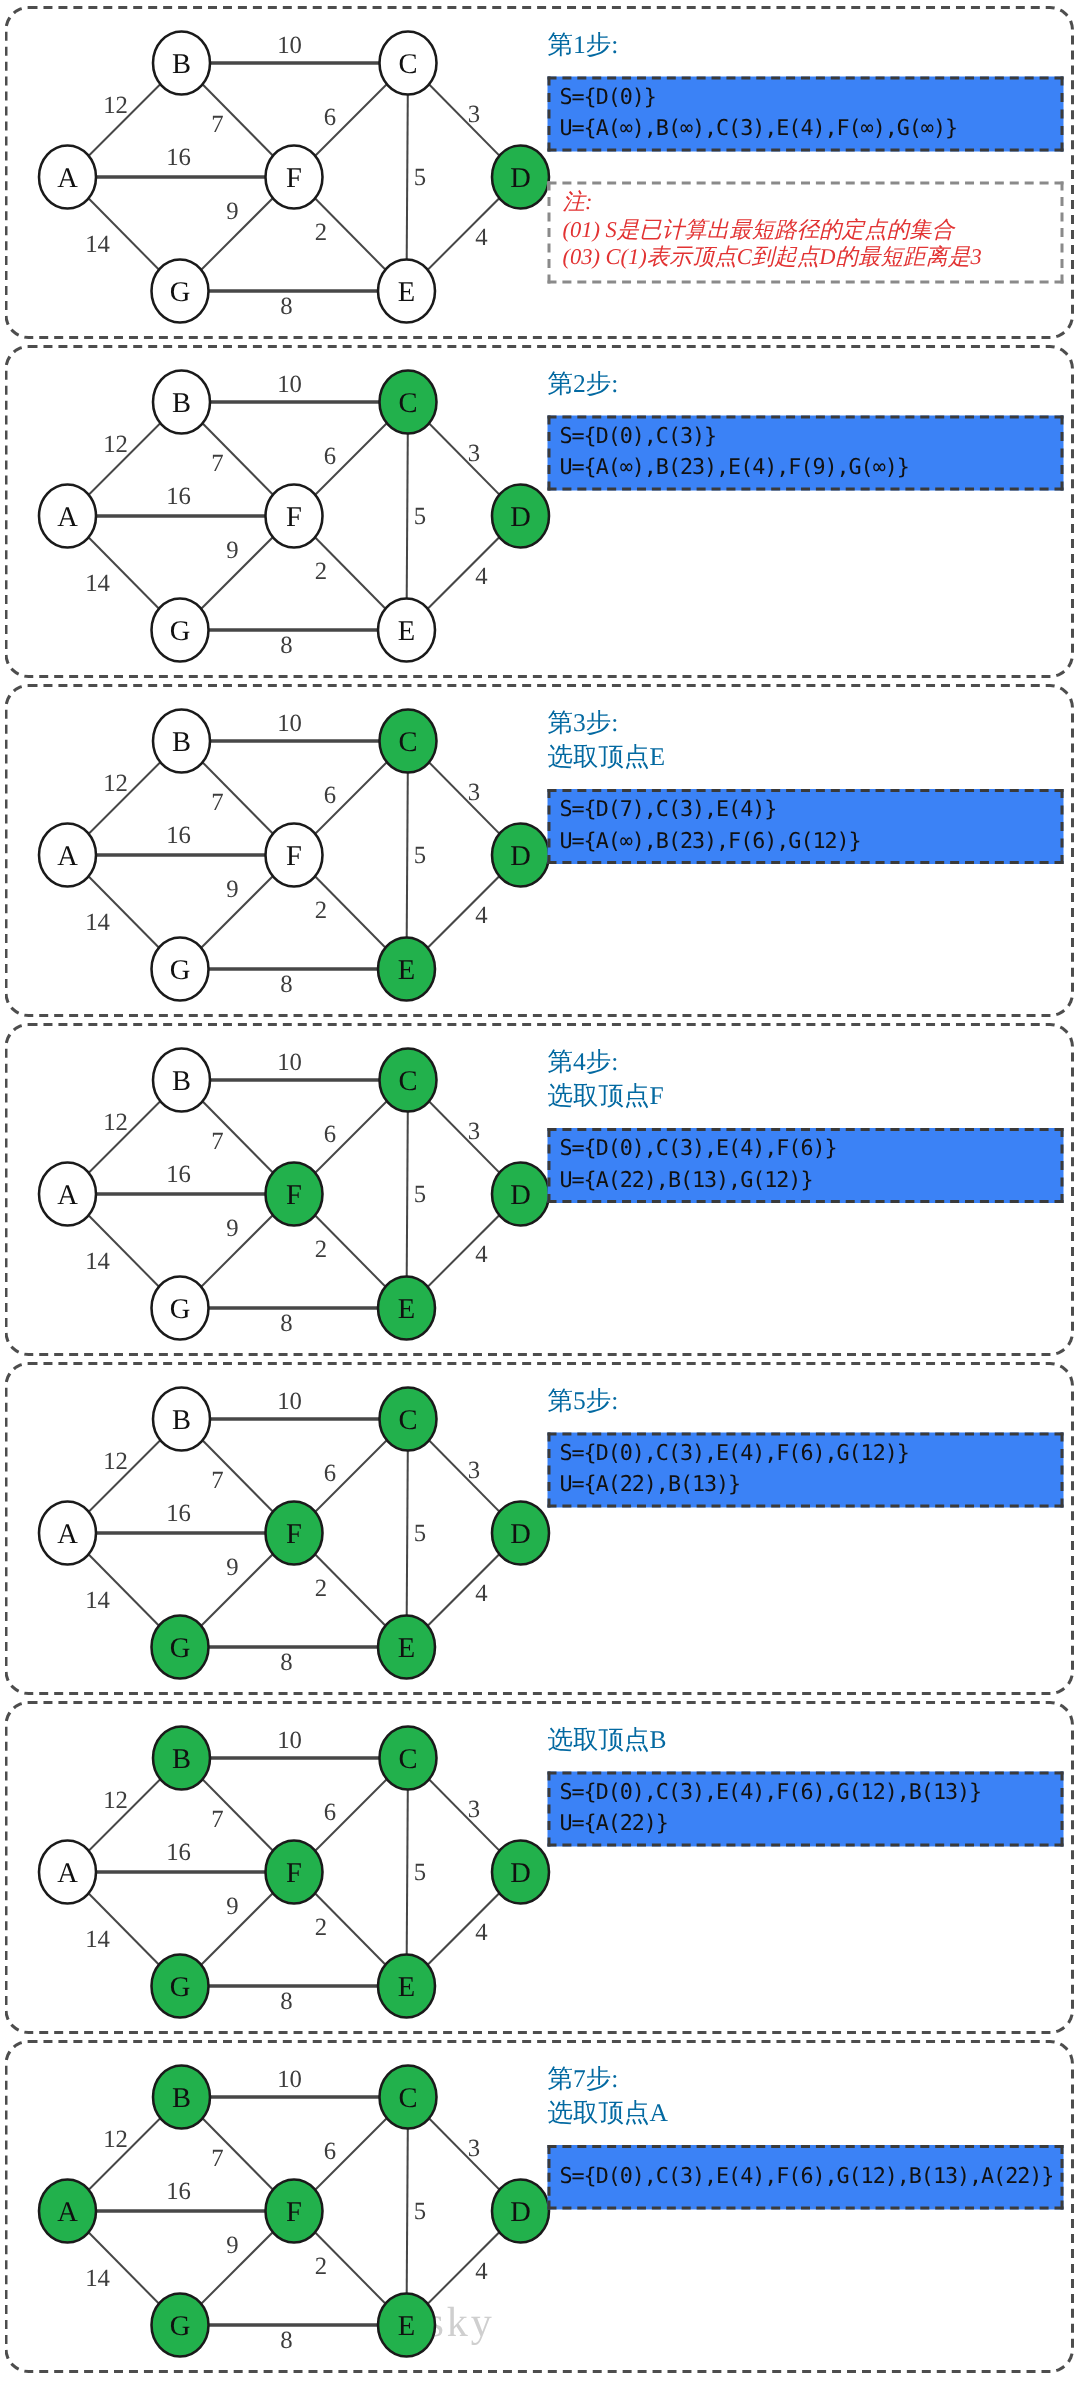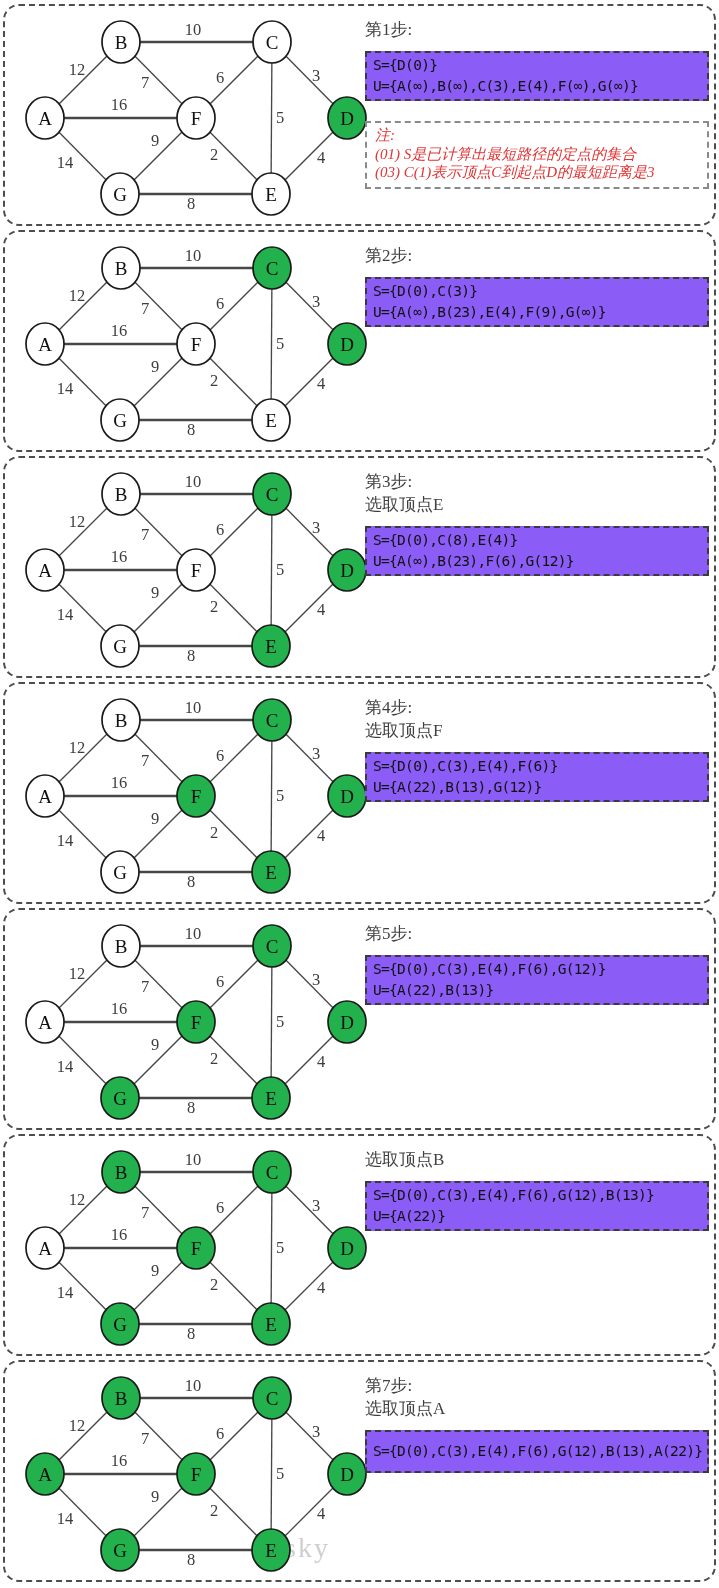--- a/index.html
+++ b/index.html
@@ -2,22 +2,22 @@
 <html><head>
 <meta charset="utf-8">
 <style>
   html,body{margin:0;padding:0;background:#ffffff;}
   body{width:719px;height:1588px;overflow:hidden;font-family:"Liberation Serif",serif;}
   .page{padding:4px 3px 0 3px;display:flex;flex-direction:column;gap:4px;}
   .panel{position:relative;height:222px;box-sizing:border-box;background:#ffffff;
          border:2px dashed #4d4d4d;border-radius:16px;}
   .graph{position:absolute;left:2px;top:1px;width:368px;height:216px;}
   .textcol{position:absolute;left:360px;top:12px;width:350px;}
-  .step-title,.step-subtitle{font-size:17px;line-height:23px;color:#404040;}
-  .set-box{margin-top:10px;background:#8b5cf6;border:2px dashed #3a3a3a;
+  .step-title,.step-subtitle{font-size:17px;line-height:23px;color:#0369a1;}
+  .set-box{margin-top:10px;background:#3b82f6;border:2px dashed #3a3a3a;
            padding:2px 6px;width:344px;box-sizing:border-box;
            font-family:"DejaVu Sans Mono",monospace;font-size:14.5px;
            letter-spacing:-0.7px;line-height:21px;white-space:nowrap;color:#111;}
   .set-box.single{padding:9px 6px;}
   .note-box{margin-top:20px;border:2px dashed #8a8a8a;background:#ffffff;
             padding:3px 8px 5px 8px;width:344px;box-sizing:border-box;
             font-style:italic;font-size:15px;line-height:18.5px;}
   .note-line,.note-title{white-space:nowrap;}
   .graph text{font-family:"Liberation Serif",serif;}
 </style>
@@ -168,21 +168,21 @@
         <text x="264" y="193.5" fill="#101010" font-size="19" text-anchor="middle">E</text>
         <ellipse cx="189" cy="111" rx="19" ry="21" fill="#ffffff" stroke="#1a1a1a" stroke-width="1.7"></ellipse>
         <text x="189" y="117.5" fill="#101010" font-size="19" text-anchor="middle">F</text>
         <ellipse cx="113" cy="187" rx="19" ry="21" fill="#ffffff" stroke="#1a1a1a" stroke-width="1.7"></ellipse>
         <text x="113" y="193.5" fill="#101010" font-size="19" text-anchor="middle">G</text>
       </svg>
     <div class="textcol">
       <div class="step-title">第3步:</div>
       <div class="step-subtitle">选取顶点E</div>
       <div class="set-box">
-        <div class="set-line">S={D(0),C(8),E(4)}</div>
+        <div class="set-line">S={D(7),C(3),E(4)}</div>
         <div class="set-line">U={A(∞),B(23),F(6),G(12)}</div>
       </div>
     </div>
   </section>
 
   <section class="panel">
     <svg class="graph" viewBox="0 0 368 216" xmlns="http://www.w3.org/2000/svg">
         <line x1="38" y1="111" x2="114" y2="35" stroke="#474747" stroke-width="1.35"></line>
         <line x1="38" y1="111" x2="189" y2="111" stroke="#474747" stroke-width="2.3"></line>
         <line x1="38" y1="111" x2="113" y2="187" stroke="#474747" stroke-width="1.35"></line>

